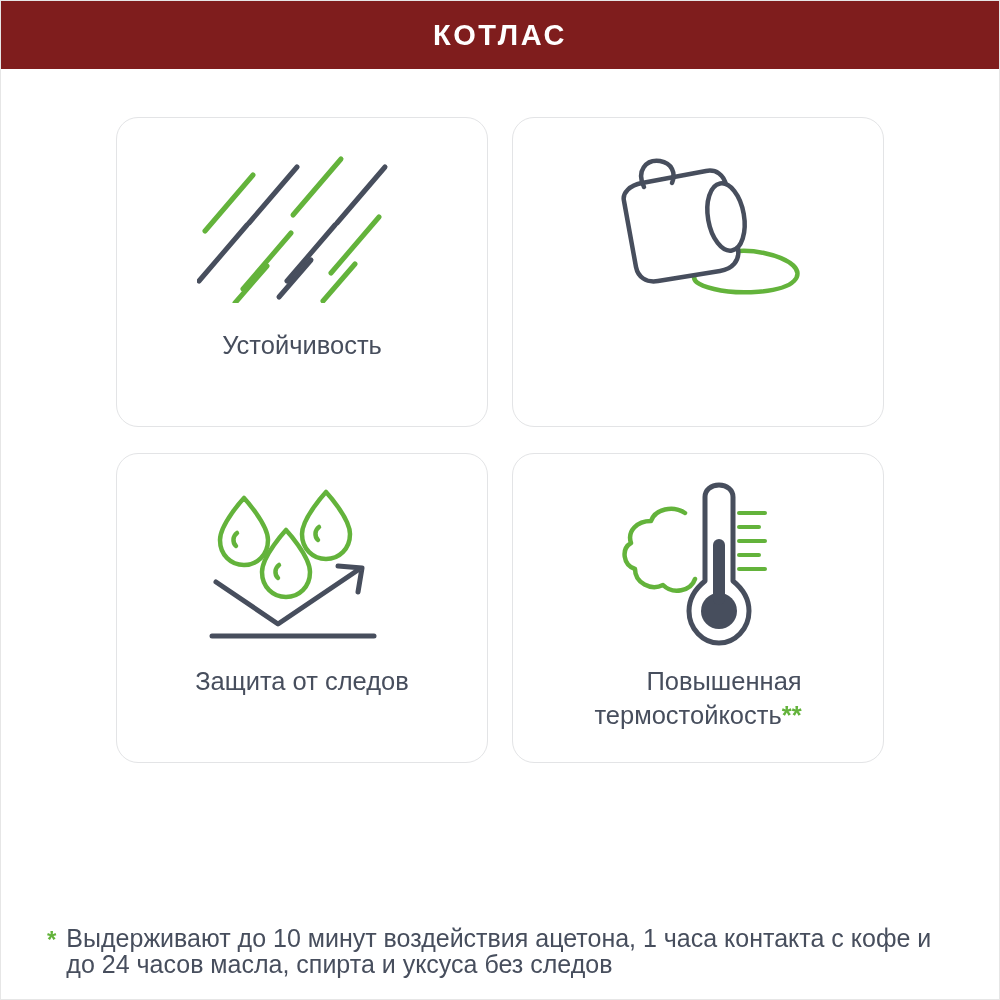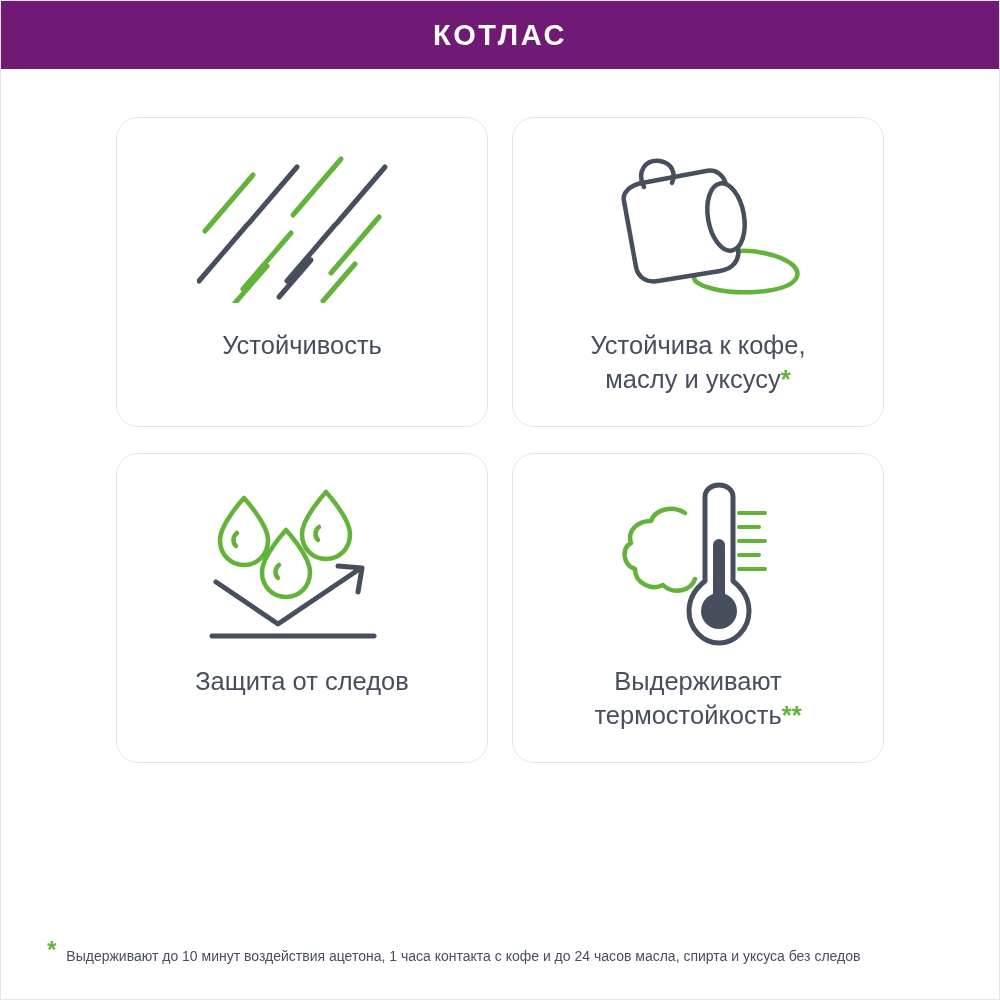--- a/index.html
+++ b/index.html
@@ -16,21 +16,21 @@
   .page {
     position: relative;
     width: 1000px;
     height: 1000px;
     box-sizing: border-box;
     border: 1px solid #e6e6e6;
   }
   
   .header {
     height: 68px;
-    background: #701a75;
+    background: #7f1d1d;
     display: flex;
     align-items: center;
     justify-content: center;
   }
   .header-title {
     color: #ffffff;
     font-size: 29px;
     font-weight: bold;
     letter-spacing: 2.5px;
   }
@@ -59,21 +59,21 @@
     height: 200px;
     width: 100%;
     display: flex;
     align-items: center;
     justify-content: center;
   }
   .card-caption {
     color: #474e5d;
     font-size: 25.5px;
     line-height: 34px;
-    text-align: center;
+    text-align: right;
     padding: 0 18px;
   }
   .card-caption .ast {
     color: #63b33b;
     font-weight: bold;
   }
   
   .footnote {
     position: absolute;
     left: 46px;
@@ -85,22 +85,22 @@
   .footnote-mark {
     color: #63b33b;
     font-size: 24px;
     font-weight: bold;
     line-height: 30px;
     margin-right: 10px;
     flex: 0 0 auto;
   }
   .footnote-text {
     color: #474e5d;
-    font-size: 14px;
-    line-height: 42px;
+    font-size: 25px;
+    line-height: 26px;
   }
 </style>
 </head>
 <body>
 
 <div class="page">
 
   <div class="header">
     <div class="header-title">КОТЛАС</div>
   </div>
@@ -141,24 +141,20 @@
           <path d="M108 118 C118 100 150 94 176 100 C204 106 216 118 206 128 C194 140 150 142 126 136 C110 132 102 128 108 118 Z" fill="none" stroke="#63b33b" stroke-width="4.5"></path>
 
           <g stroke="#474e5d" stroke-width="4.5" fill="#ffffff" stroke-linejoin="round" stroke-linecap="round">
             <path d="M36 48 L36 48 C34 40 42 32 54 30 L118 18 C128 16 136 22 138 32 L150 96 C152 108 144 116 132 118 L70 128 C58 130 50 124 48 114 Z"></path>
 
             <ellipse cx="138" cy="64" rx="18" ry="34" transform="rotate(-10 138 64)" fill="#ffffff"></ellipse>
 
             <path d="M56 34 C48 18 58 6 72 8 C84 10 88 20 84 30" fill="none"></path>
           </g>
         </svg>
-      </div>
-      <div class="card-caption">
-        <span>Устойчива к кофе,</span><br>
-        <span>маслу и уксусу</span><span class="ast">*</span>
       </div>
     </div>
 
     <div class="card">
       <div class="card-figure">
         <svg width="200" height="160" viewBox="0 0 200 160">
           <g fill="none" stroke="#63b33b" stroke-width="4.5" stroke-linejoin="round" stroke-linecap="round">
 
             <path d="M42 14 C42 14 66 40 66 56 C66 71 55 81 42 81 C29 81 18 71 18 56 C18 40 42 14 42 14 Z"></path>
             <path d="M34 62 C30 58 31 52 35 49"></path>
@@ -200,21 +196,21 @@
             <path d="M112 12 C112 5 118 0 126 0 C134 0 140 5 140 12 L140 96 C150 104 156 114 156 126 C156 144 142 158 126 158 C110 158 96 144 96 126 C96 114 102 104 112 96 Z" transform="translate(0,6)"></path>
           </g>
 
           <g fill="#474e5d">
             <circle cx="126" cy="132" r="18"></circle>
             <rect x="120" y="60" width="12" height="66" rx="6"></rect>
           </g>
         </svg>
       </div>
       <div class="card-caption">
-        <span>Выдерживают</span><br>
+        <span>Повышенная</span><br>
         <span>термостойкость</span><span class="ast">**</span>
       </div>
     </div>
 
   </div>
 
   <div class="footnote">
     <div class="footnote-mark">*</div>
     <div class="footnote-text">
       <span>Выдерживают до 10 минут воздействия ацетона, 1 часа контакта с кофе и</span>

